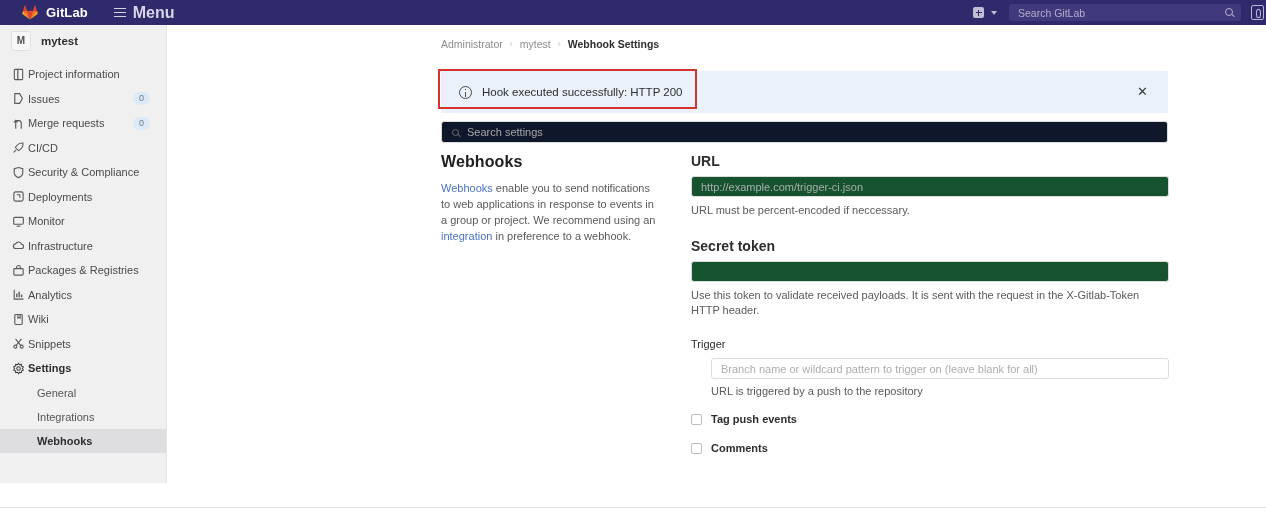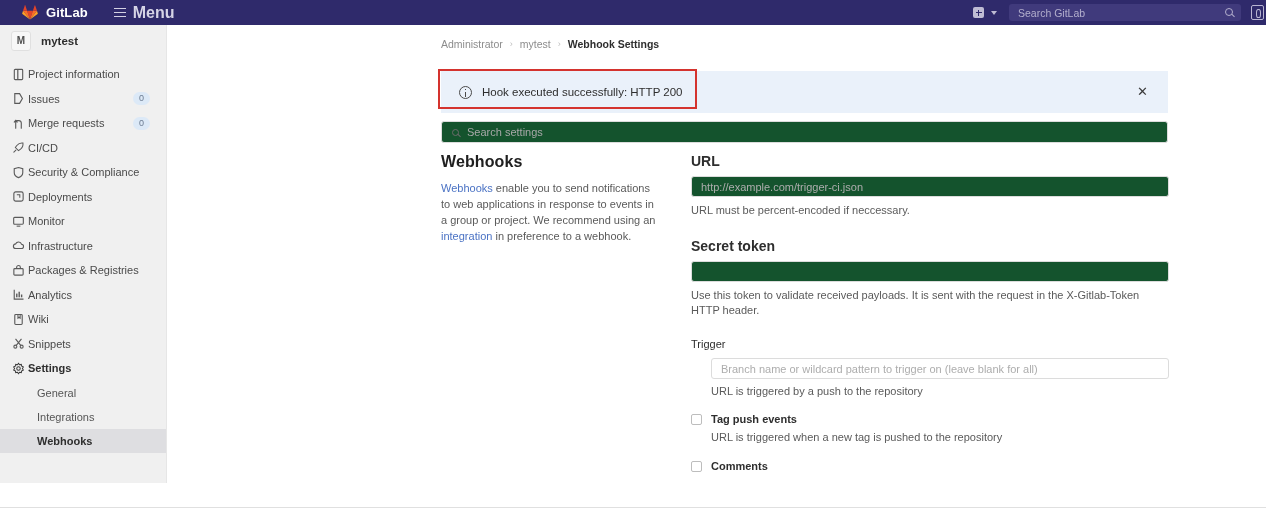--- a/index.html
+++ b/index.html
@@ -175,21 +175,21 @@
   .redbox {
     position: absolute; left: 262px; top: 44px;
     width: 259px; height: 40px;
     border: 2.5px solid #d4332e; pointer-events: none;
   }
 
   .search-settings {
     position: absolute; left: 265px; top: 96px;
     width: 727px; height: 22px;
     border: 1px solid #dcdcdc; border-radius: 3px;
-    background: #14532d; display:flex; align-items:center; cursor:text;
+    background: #0f172a; display:flex; align-items:center; cursor:text;
   }
   .search-settings .mini-mag {
     margin-left: 10px; width: 7px; height: 7px;
     border: 1.4px solid #6b6b6b; border-radius: 50%; position: relative;
     flex: 0 0 7px;
   }
   .search-settings .mini-mag:after {
     content:''; position:absolute; right:-3px; bottom:-2px;
     width:4px;height:1.4px;background:#6b6b6b;transform:rotate(45deg);
   }
@@ -503,23 +503,20 @@
       </div>
       <div class="sub-help">URL is triggered by a push to the repository</div>
     </div>
 
     <div style="height:16px"></div>
 
     <div class="chk-row">
       <span class="chk"></span>
       <span class="chk-label">Tag push events</span>
     </div>
-    <div class="sub-indent" style="margin-top:4px">
-      <div class="sub-help">URL is triggered when a new tag is pushed to the repository</div>
-    </div>
 
     <div style="height:17px"></div>
 
     <div class="chk-row">
       <span class="chk"></span>
       <span class="chk-label">Comments</span>
     </div>
 
   </div>
 </div>

